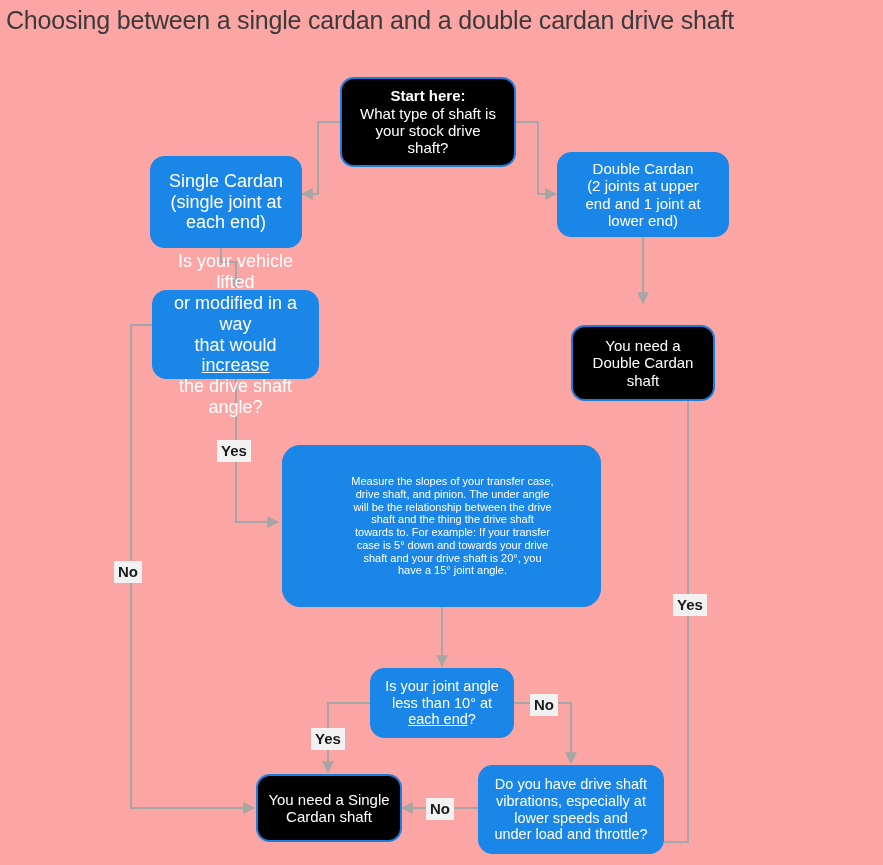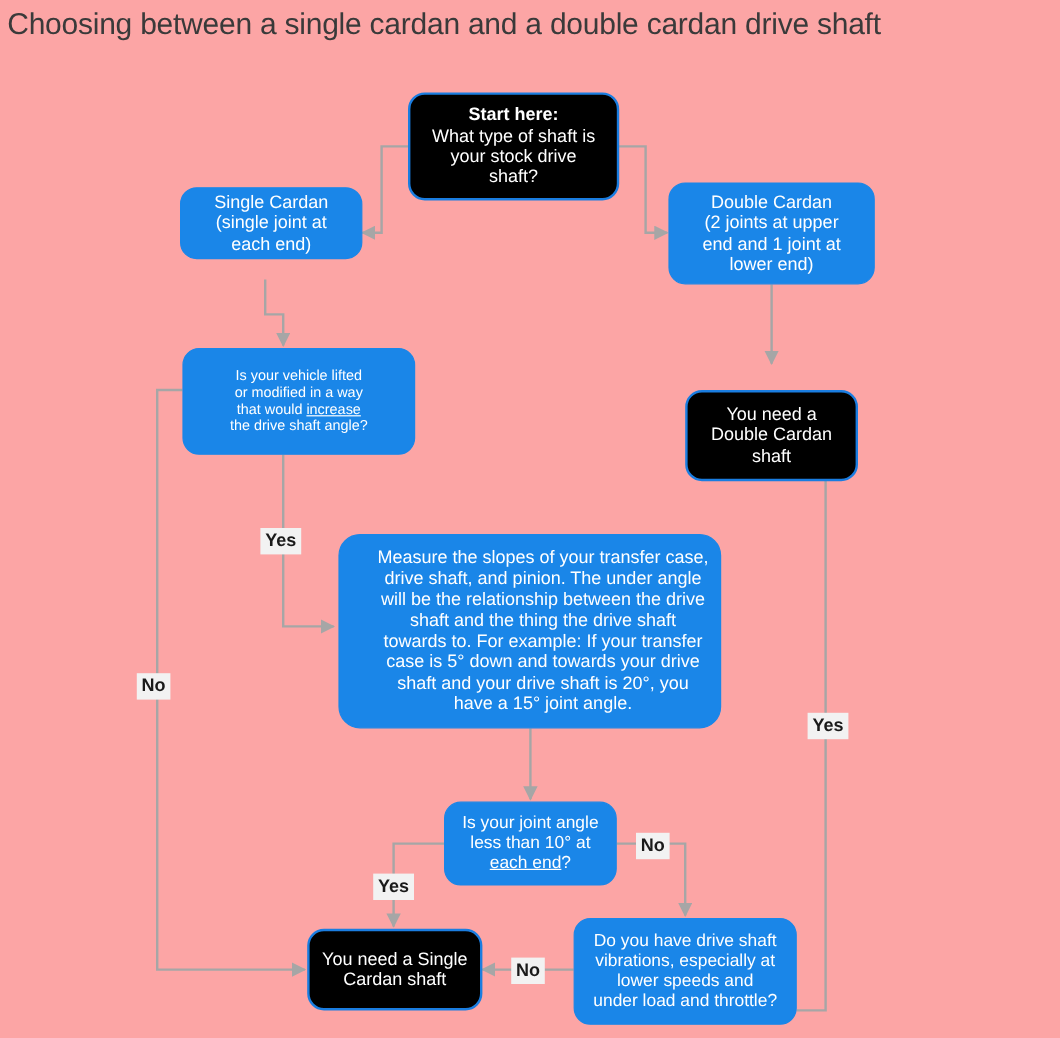--- a/index.html
+++ b/index.html
@@ -104,55 +104,55 @@
 
   <div class="node term" style="left:340px;top:77px;width:176px;height:90px;font-size:15px;">
     <div>
       <span class="t b">Start here:</span>
       <span class="t">What type of shaft is</span>
       <span class="t">your stock drive</span>
       <span class="t">shaft?</span>
     </div>
   </div>
 
-  <div class="node proc" style="left:150px;top:156px;width:152px;height:60px;font-size:15px;">
+  <div class="node proc" style="left:150px;top:156px;width:152px;height:92px;font-size:18px;">
     <div>
       <span class="t">Single Cardan</span>
       <span class="t">(single joint at</span>
       <span class="t">each end)</span>
     </div>
   </div>
 
   <div class="node proc" style="left:557px;top:152px;width:172px;height:85px;font-size:15px;">
     <div>
       <span class="t">Double Cardan</span>
       <span class="t">(2 joints at upper</span>
       <span class="t">end and 1 joint at</span>
       <span class="t">lower end)</span>
     </div>
   </div>
 
-  <div class="node proc" style="left:152px;top:290px;width:194px;height:89px;font-size:12px;">
+  <div class="node proc" style="left:152px;top:290px;width:167px;height:89px;font-size:18px;">
     <div>
       <span class="t">Is your vehicle lifted</span>
       <span class="t">or modified in a way</span>
       <span class="t"><span>that would </span><span class="u">increase</span></span>
       <span class="t">the drive shaft angle?</span>
     </div>
   </div>
 
   <div class="node term" style="left:571px;top:305px;width:144px;height:76px;font-size:15px;margin-top:20px;">
     <div>
       <span class="t">You need a</span>
       <span class="t">Double Cardan</span>
       <span class="t">shaft</span>
     </div>
   </div>
 
-  <div class="node proc" style="left:282px;top:445px;width:319px;height:162px;font-size:15px;border-radius:18px;padding-left:30px;">
+  <div class="node proc" style="left:282px;top:445px;width:319px;height:162px;font-size:11px;border-radius:18px;padding-left:30px;">
     <div>
       <span class="t">Measure the slopes of your transfer case,</span>
       <span class="t">drive shaft, and pinion. The under angle</span>
       <span class="t">will be the relationship between the drive</span>
       <span class="t">shaft and the thing the drive shaft</span>
       <span class="t">towards to. For example: If your transfer</span>
       <span class="t">case is 5° down and towards your drive</span>
       <span class="t">shaft and your drive shaft is 20°, you</span>
       <span class="t">have a 15° joint angle.</span>
     </div>

